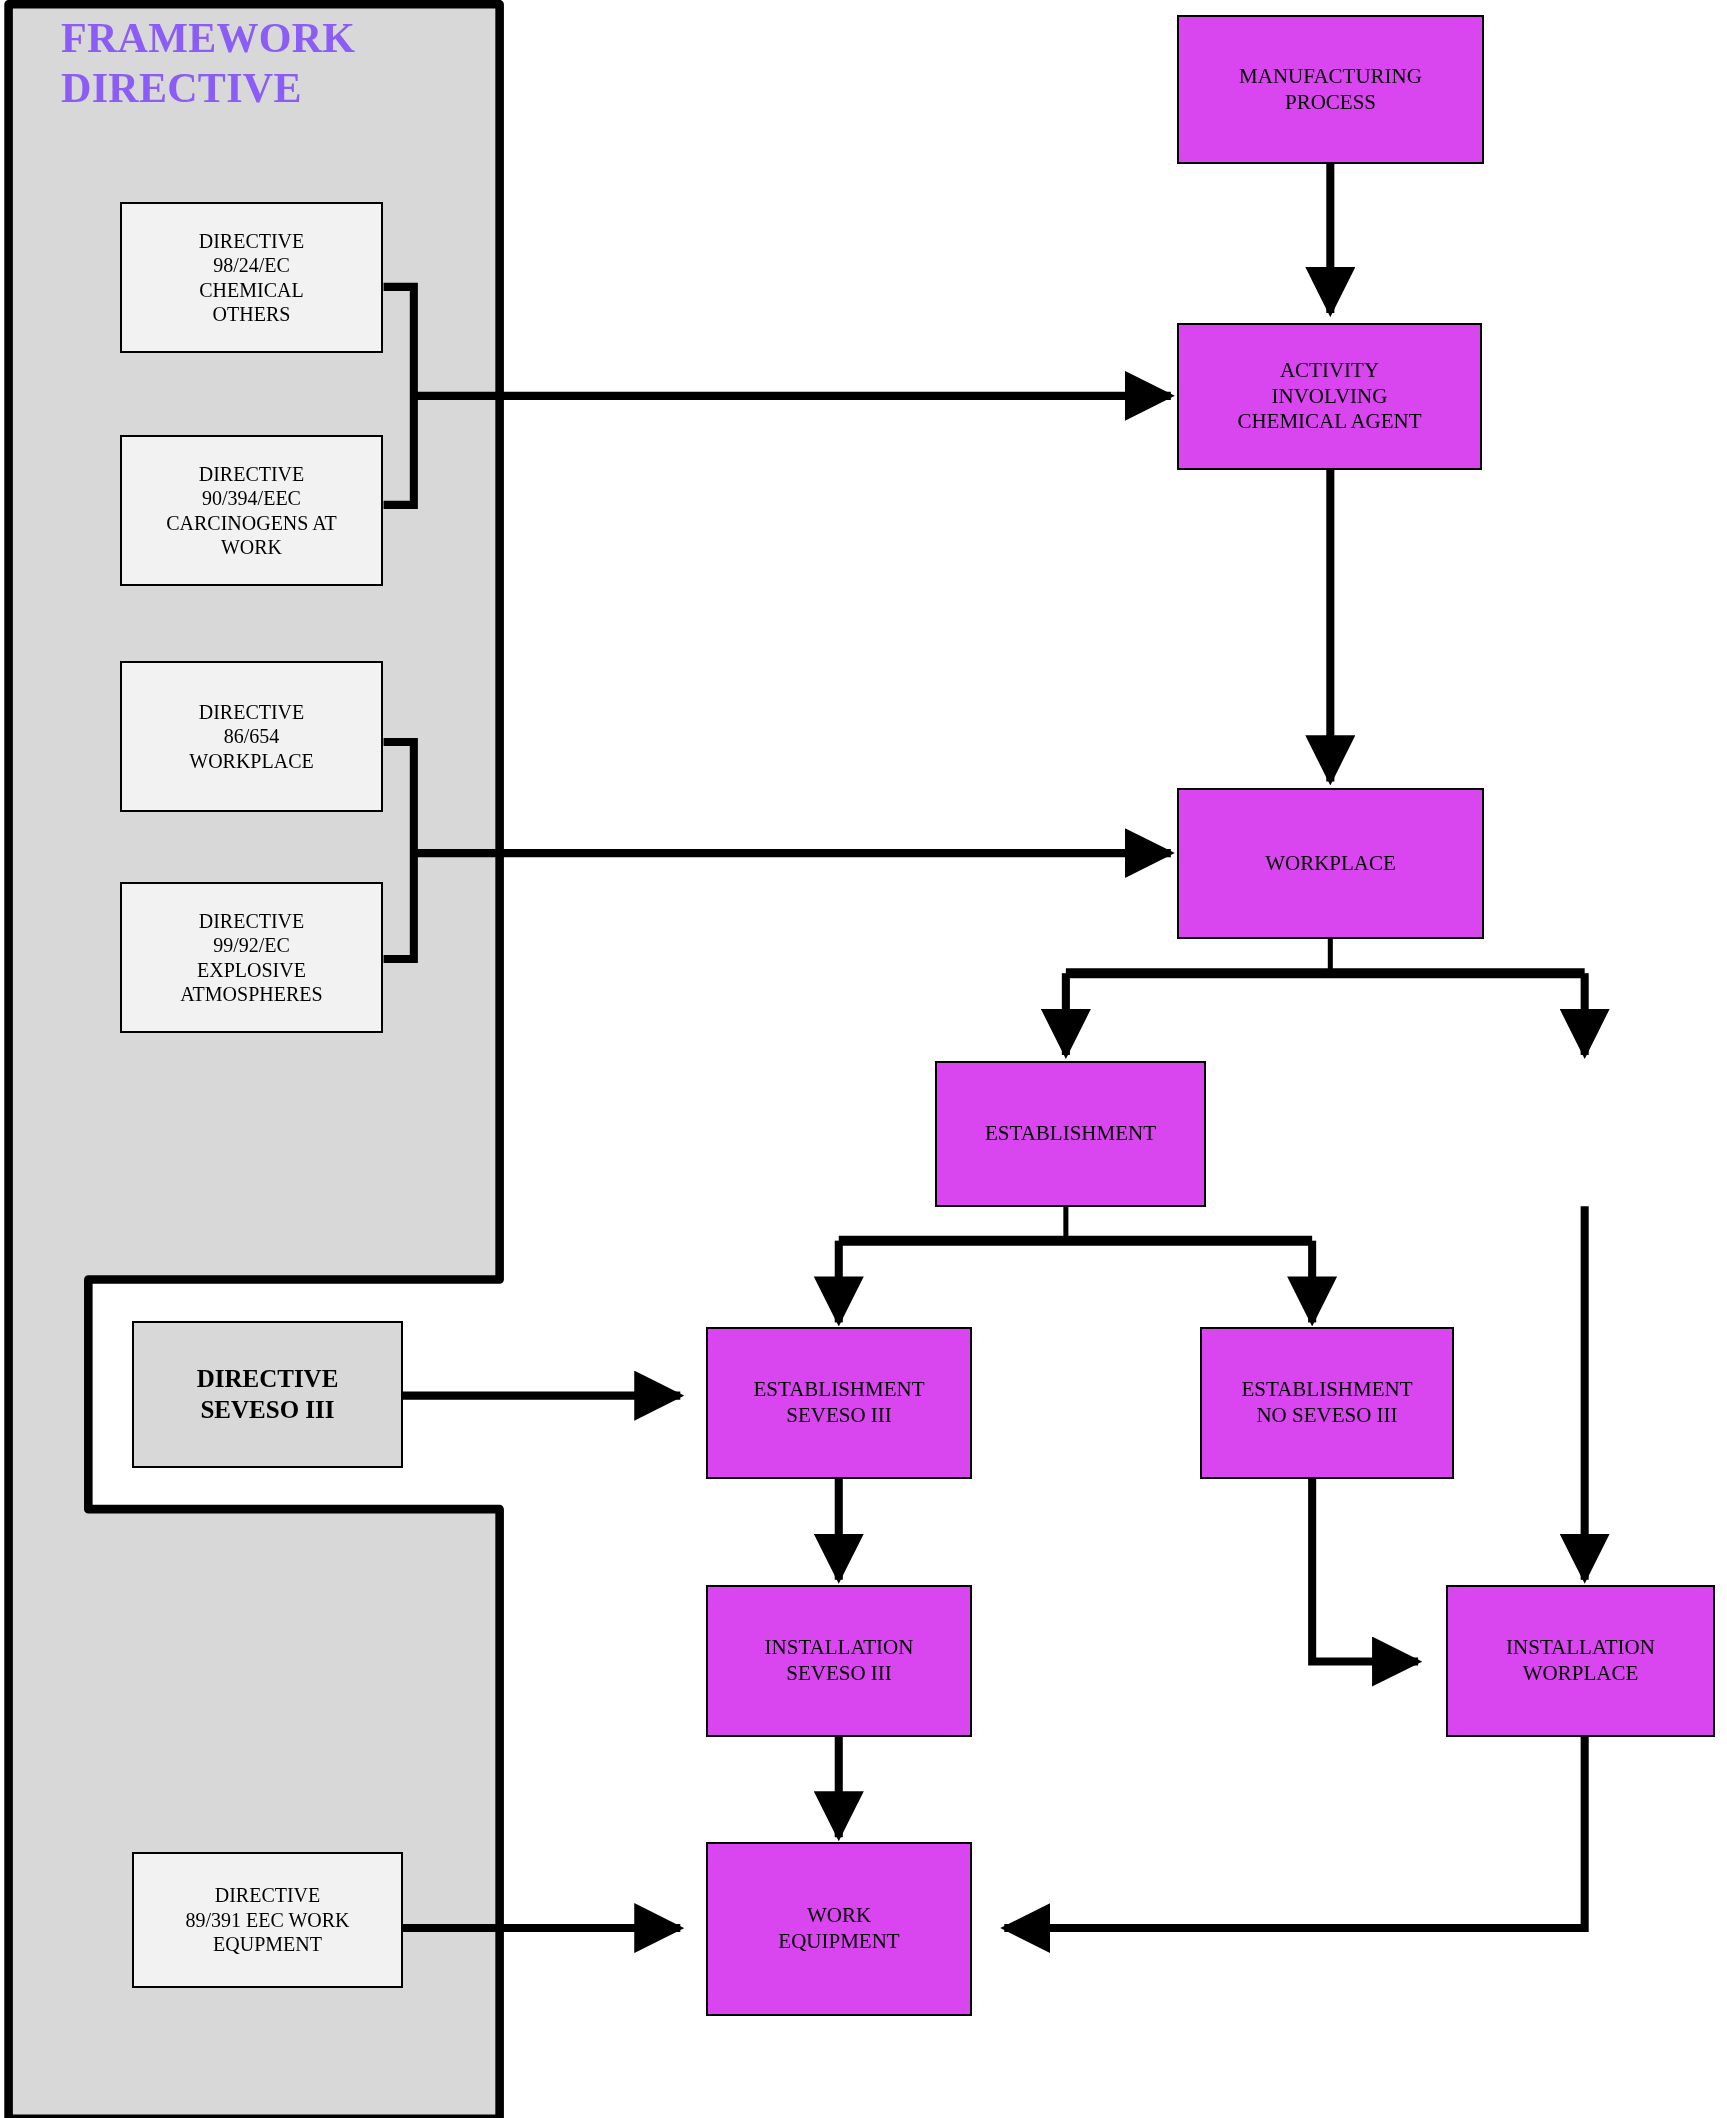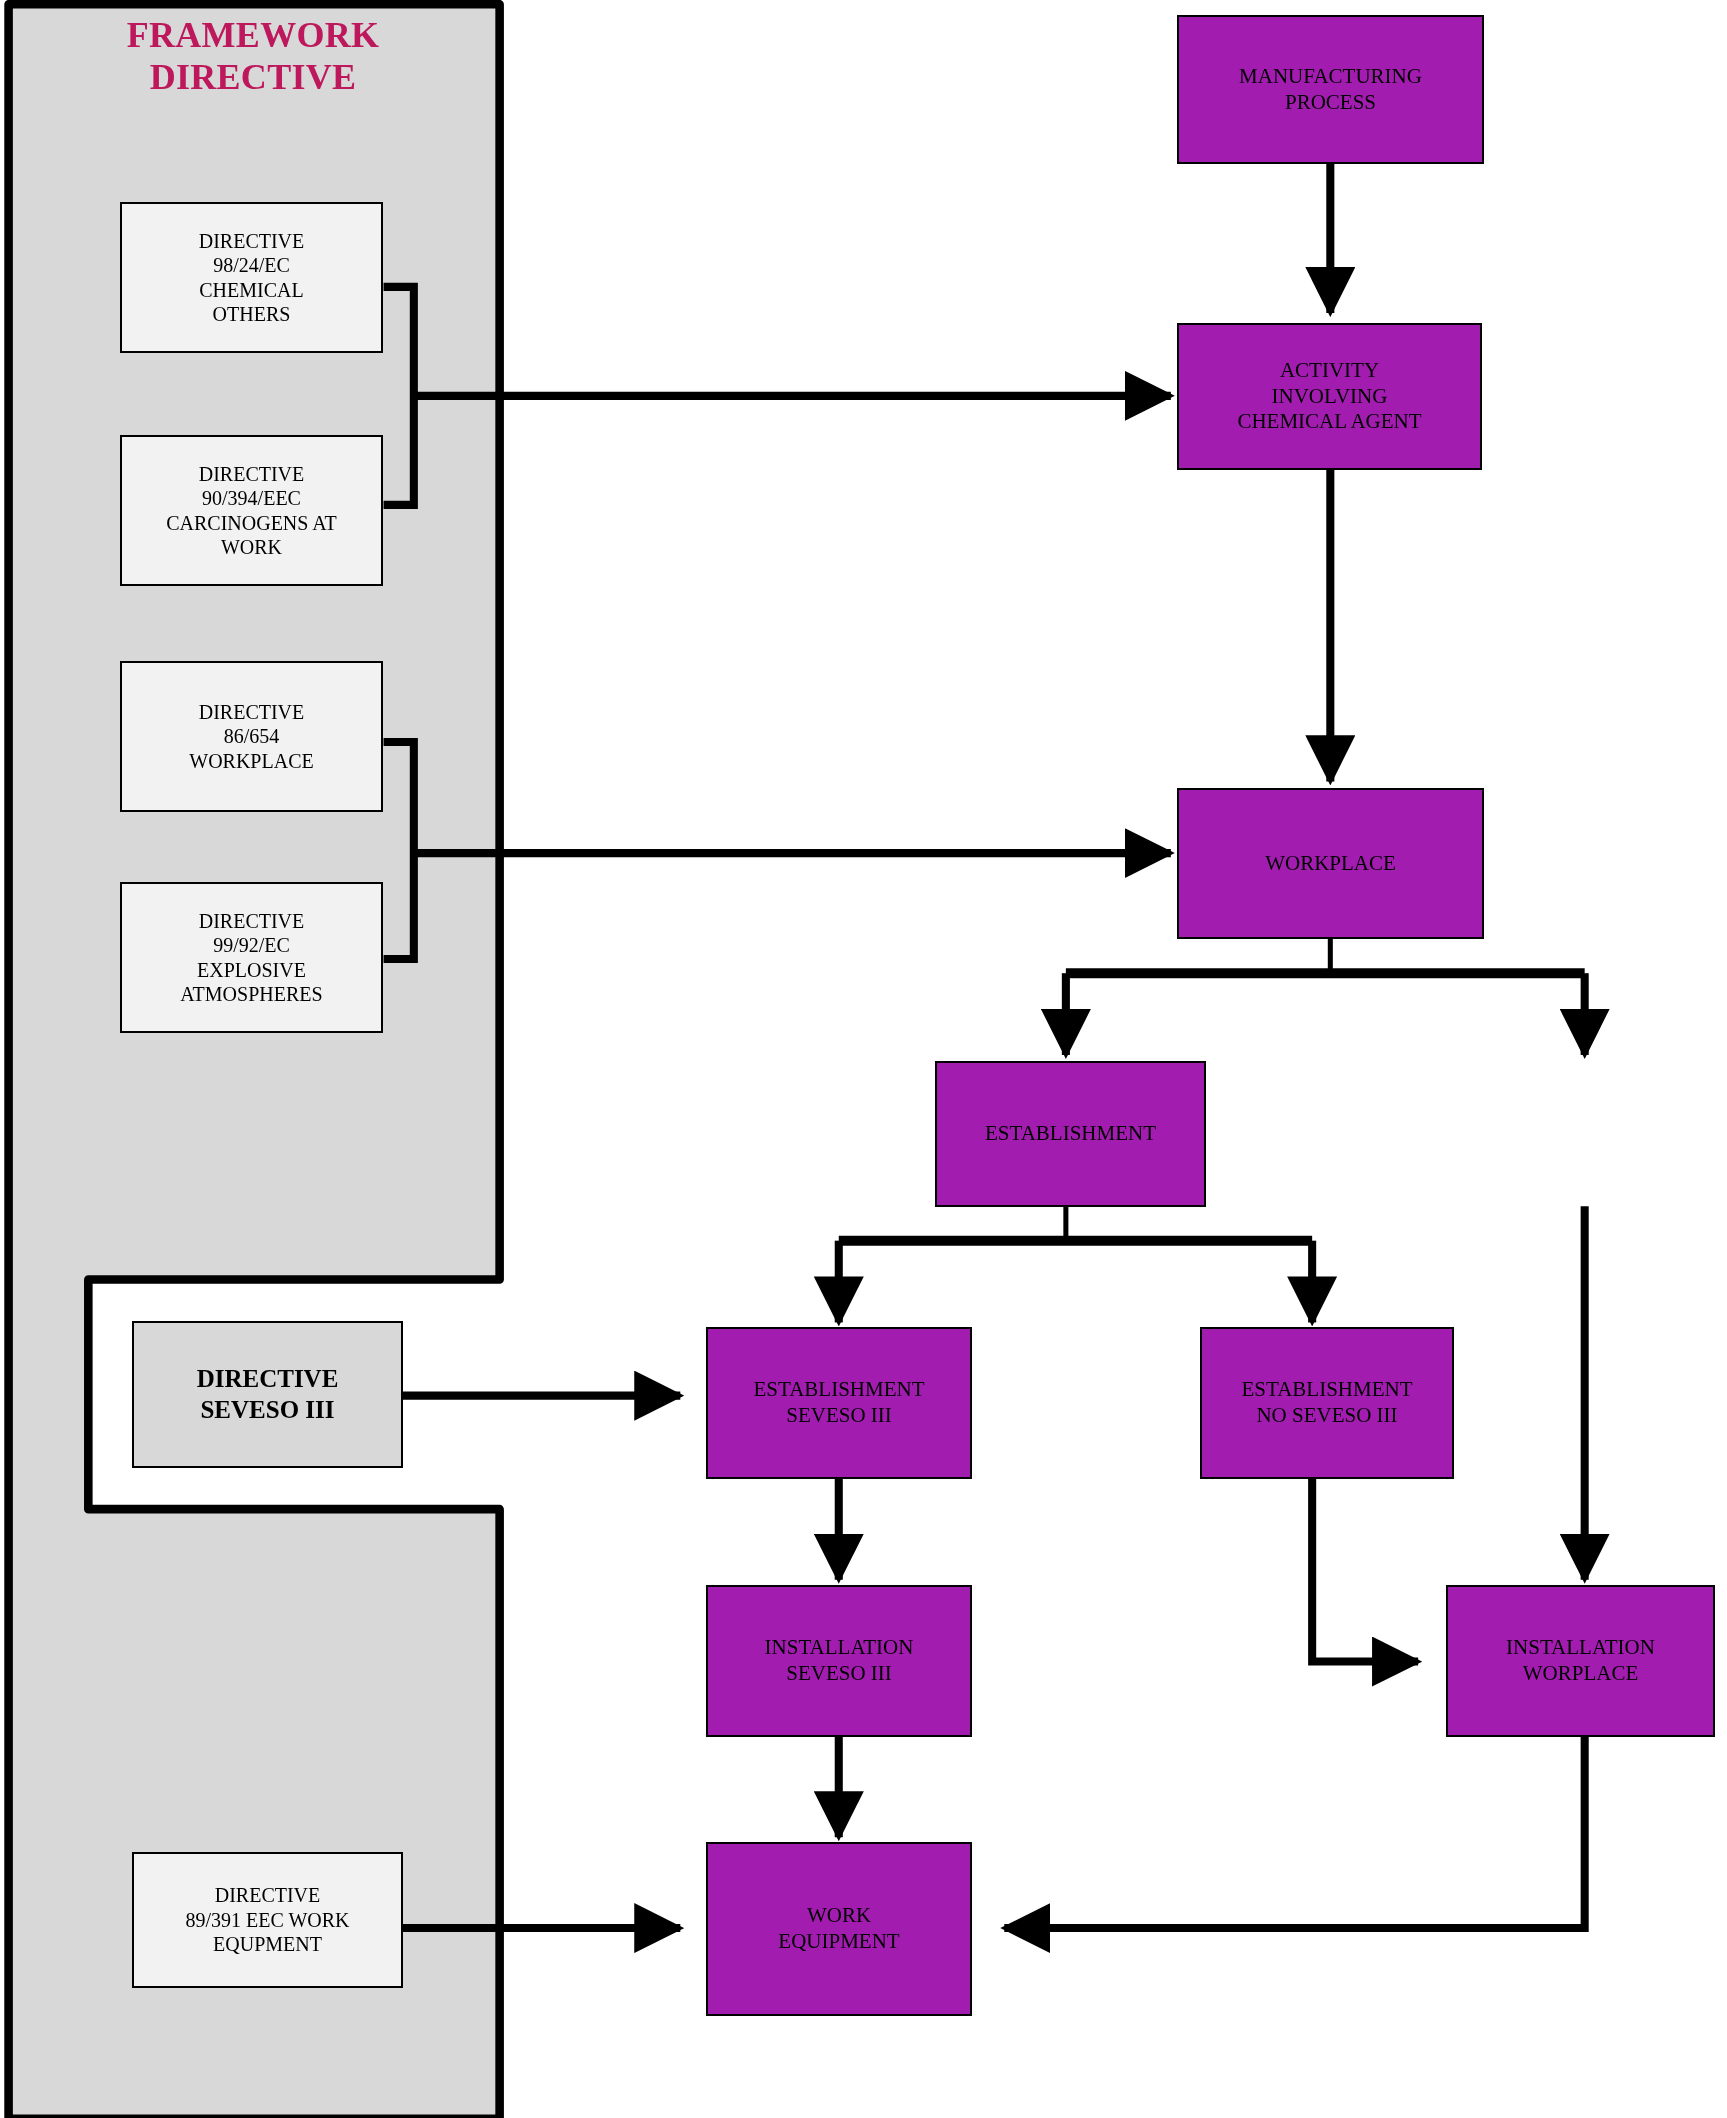--- a/index.html
+++ b/index.html
@@ -11,24 +11,24 @@
     background:#ffffff;
     font-family:"Liberation Serif","DejaVu Serif",serif;
     overflow:hidden;
   }
   
   #panel-svg{position:absolute;left:0;top:0;width:1728px;height:2119px;}
 
   .panel-title{
     position:absolute;
     font-weight:bold;
-    font-size:36px;
+    font-size:42px;
     line-height:1.18;
-    text-align:center;
-    color:#be185d;
+    text-align:left;
+    color:#8b5cf6;
     letter-spacing:0.3px;
   }
 
   
   .node{
     position:absolute;
     box-sizing:border-box;
     display:flex;
     align-items:center;
     justify-content:center;
@@ -45,21 +45,21 @@
   }
   
   .seveso-box{
     background:#d8d8d8;
     border:2px solid #000;
     font-size:25px;
     font-weight:bold;
   }
   
   .flow-box{
-    background:#a21caf;
+    background:#d946ef;
     border:2px solid #000;
     font-size:21px;
     padding:2px 4px;
   }
 
   
   #wires{position:absolute;left:0;top:0;width:1728px;height:2119px;pointer-events:none;}
 </style>
 </head>
 <body>

